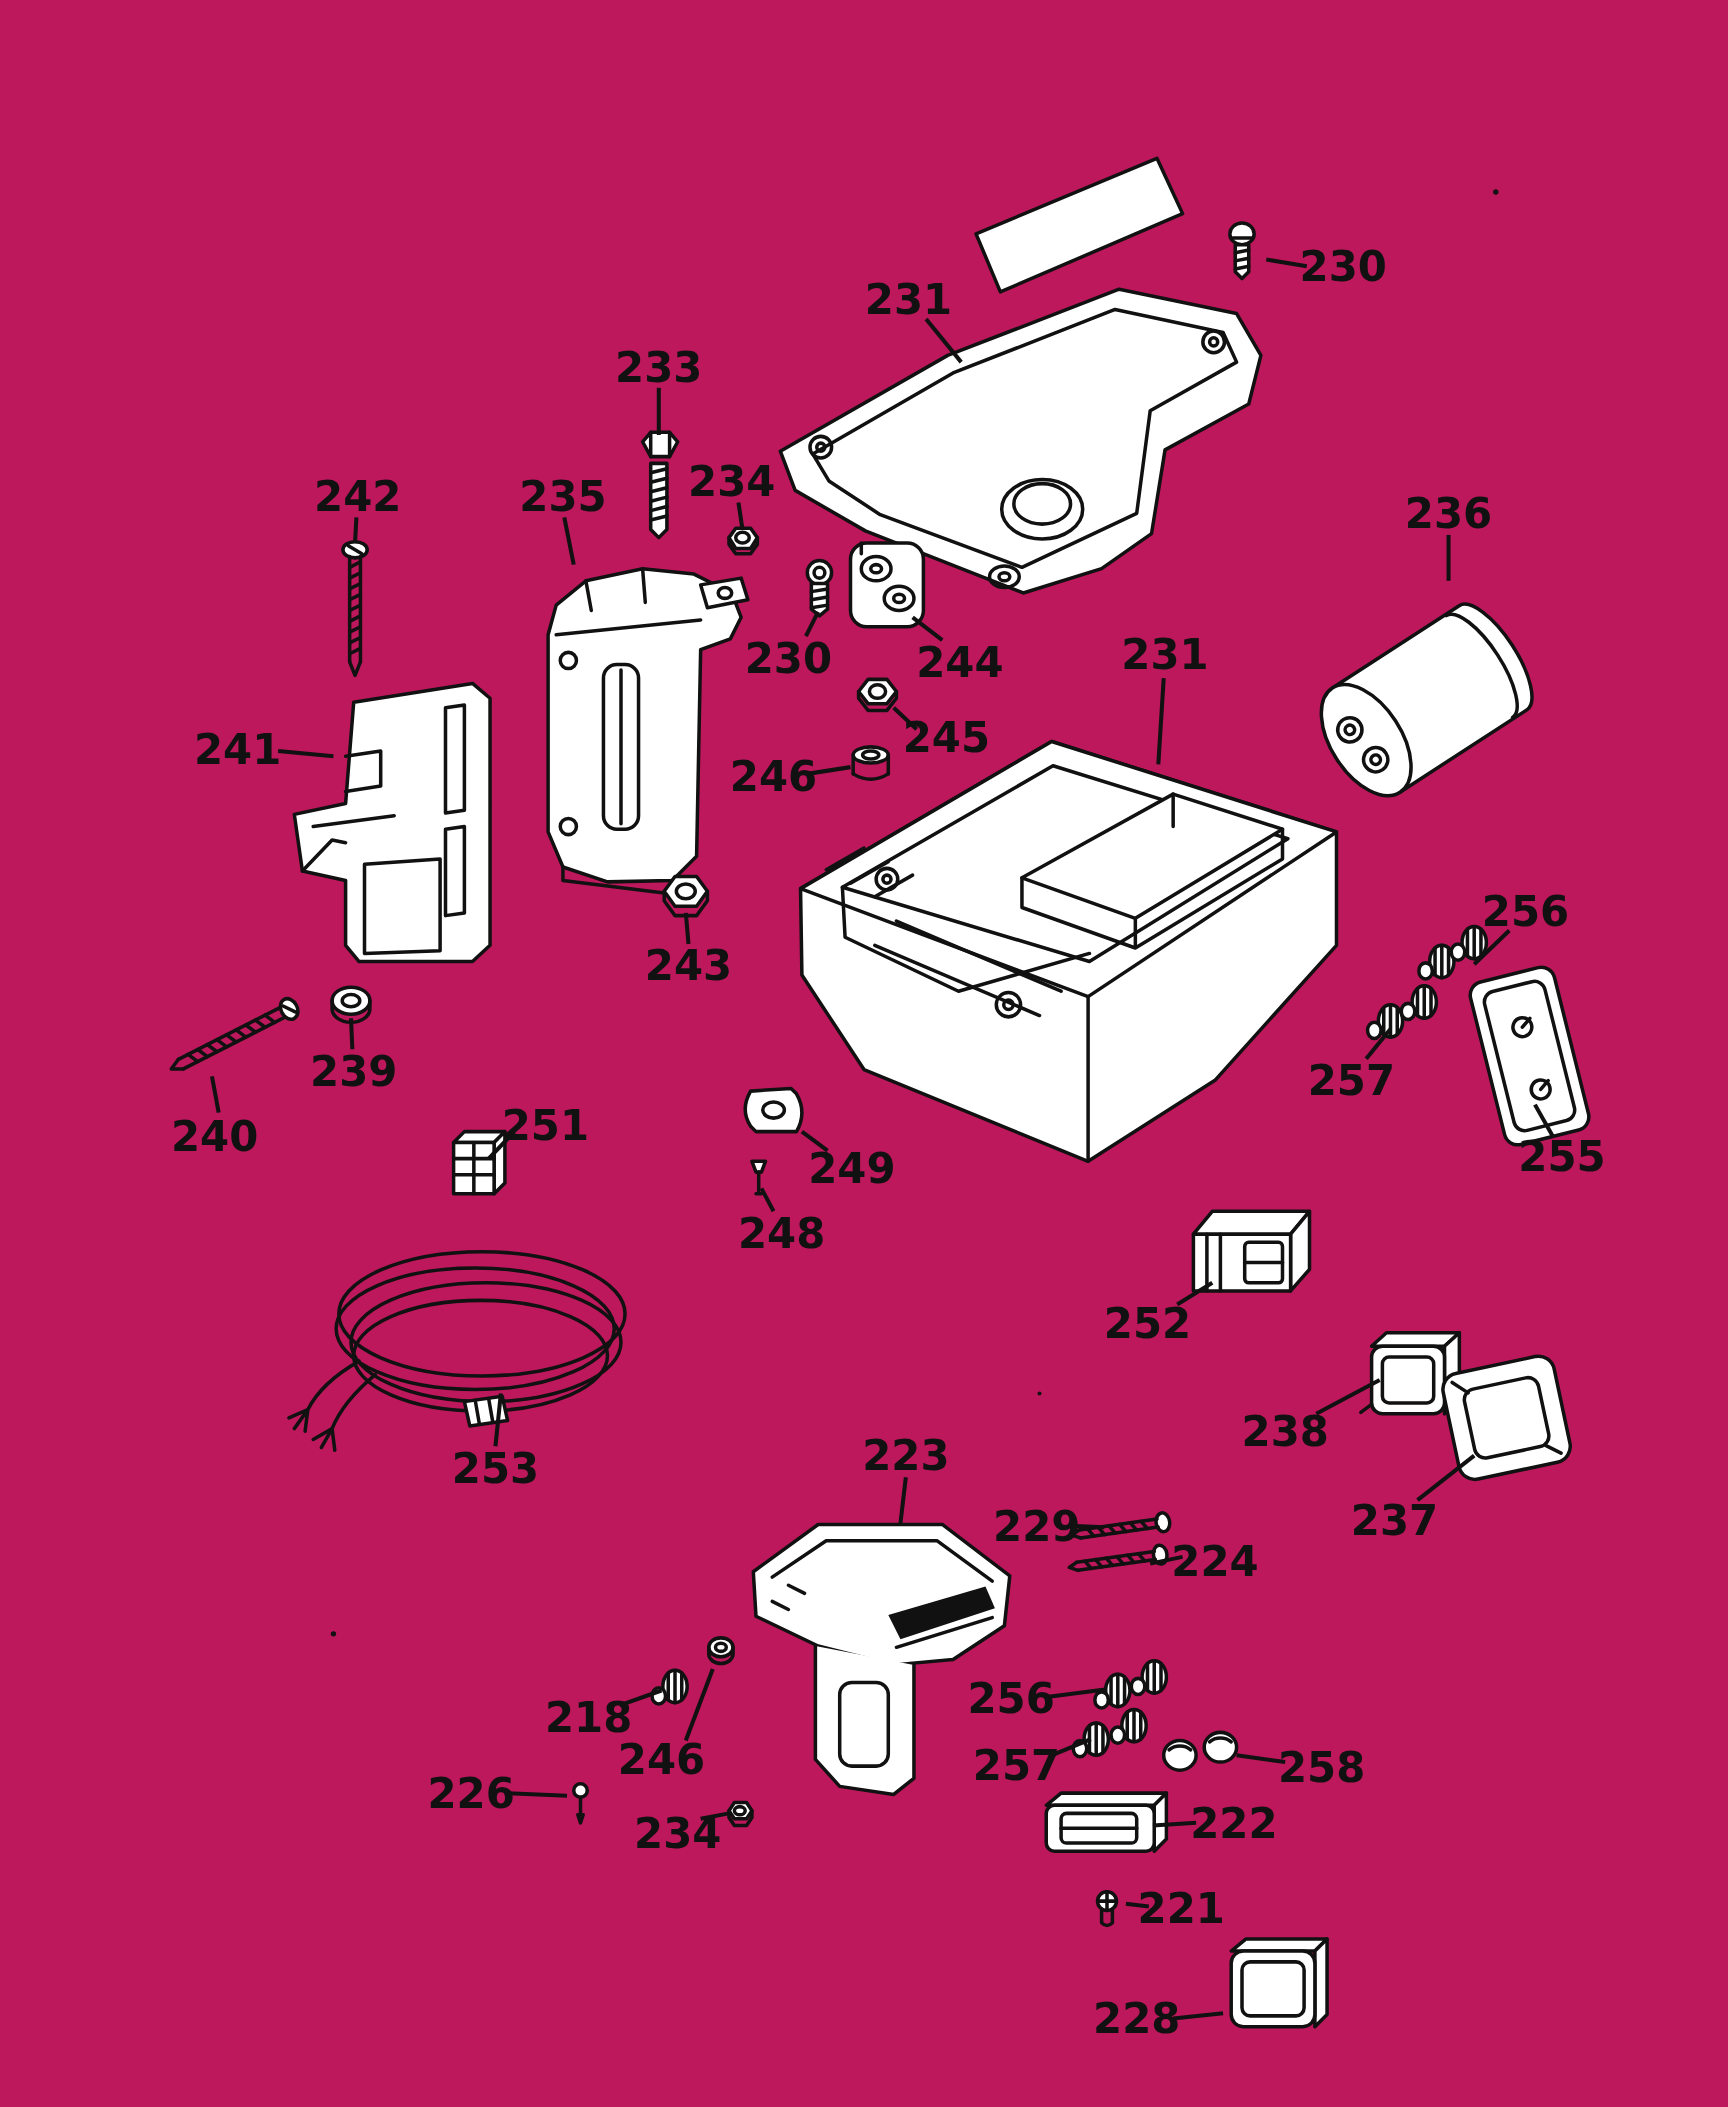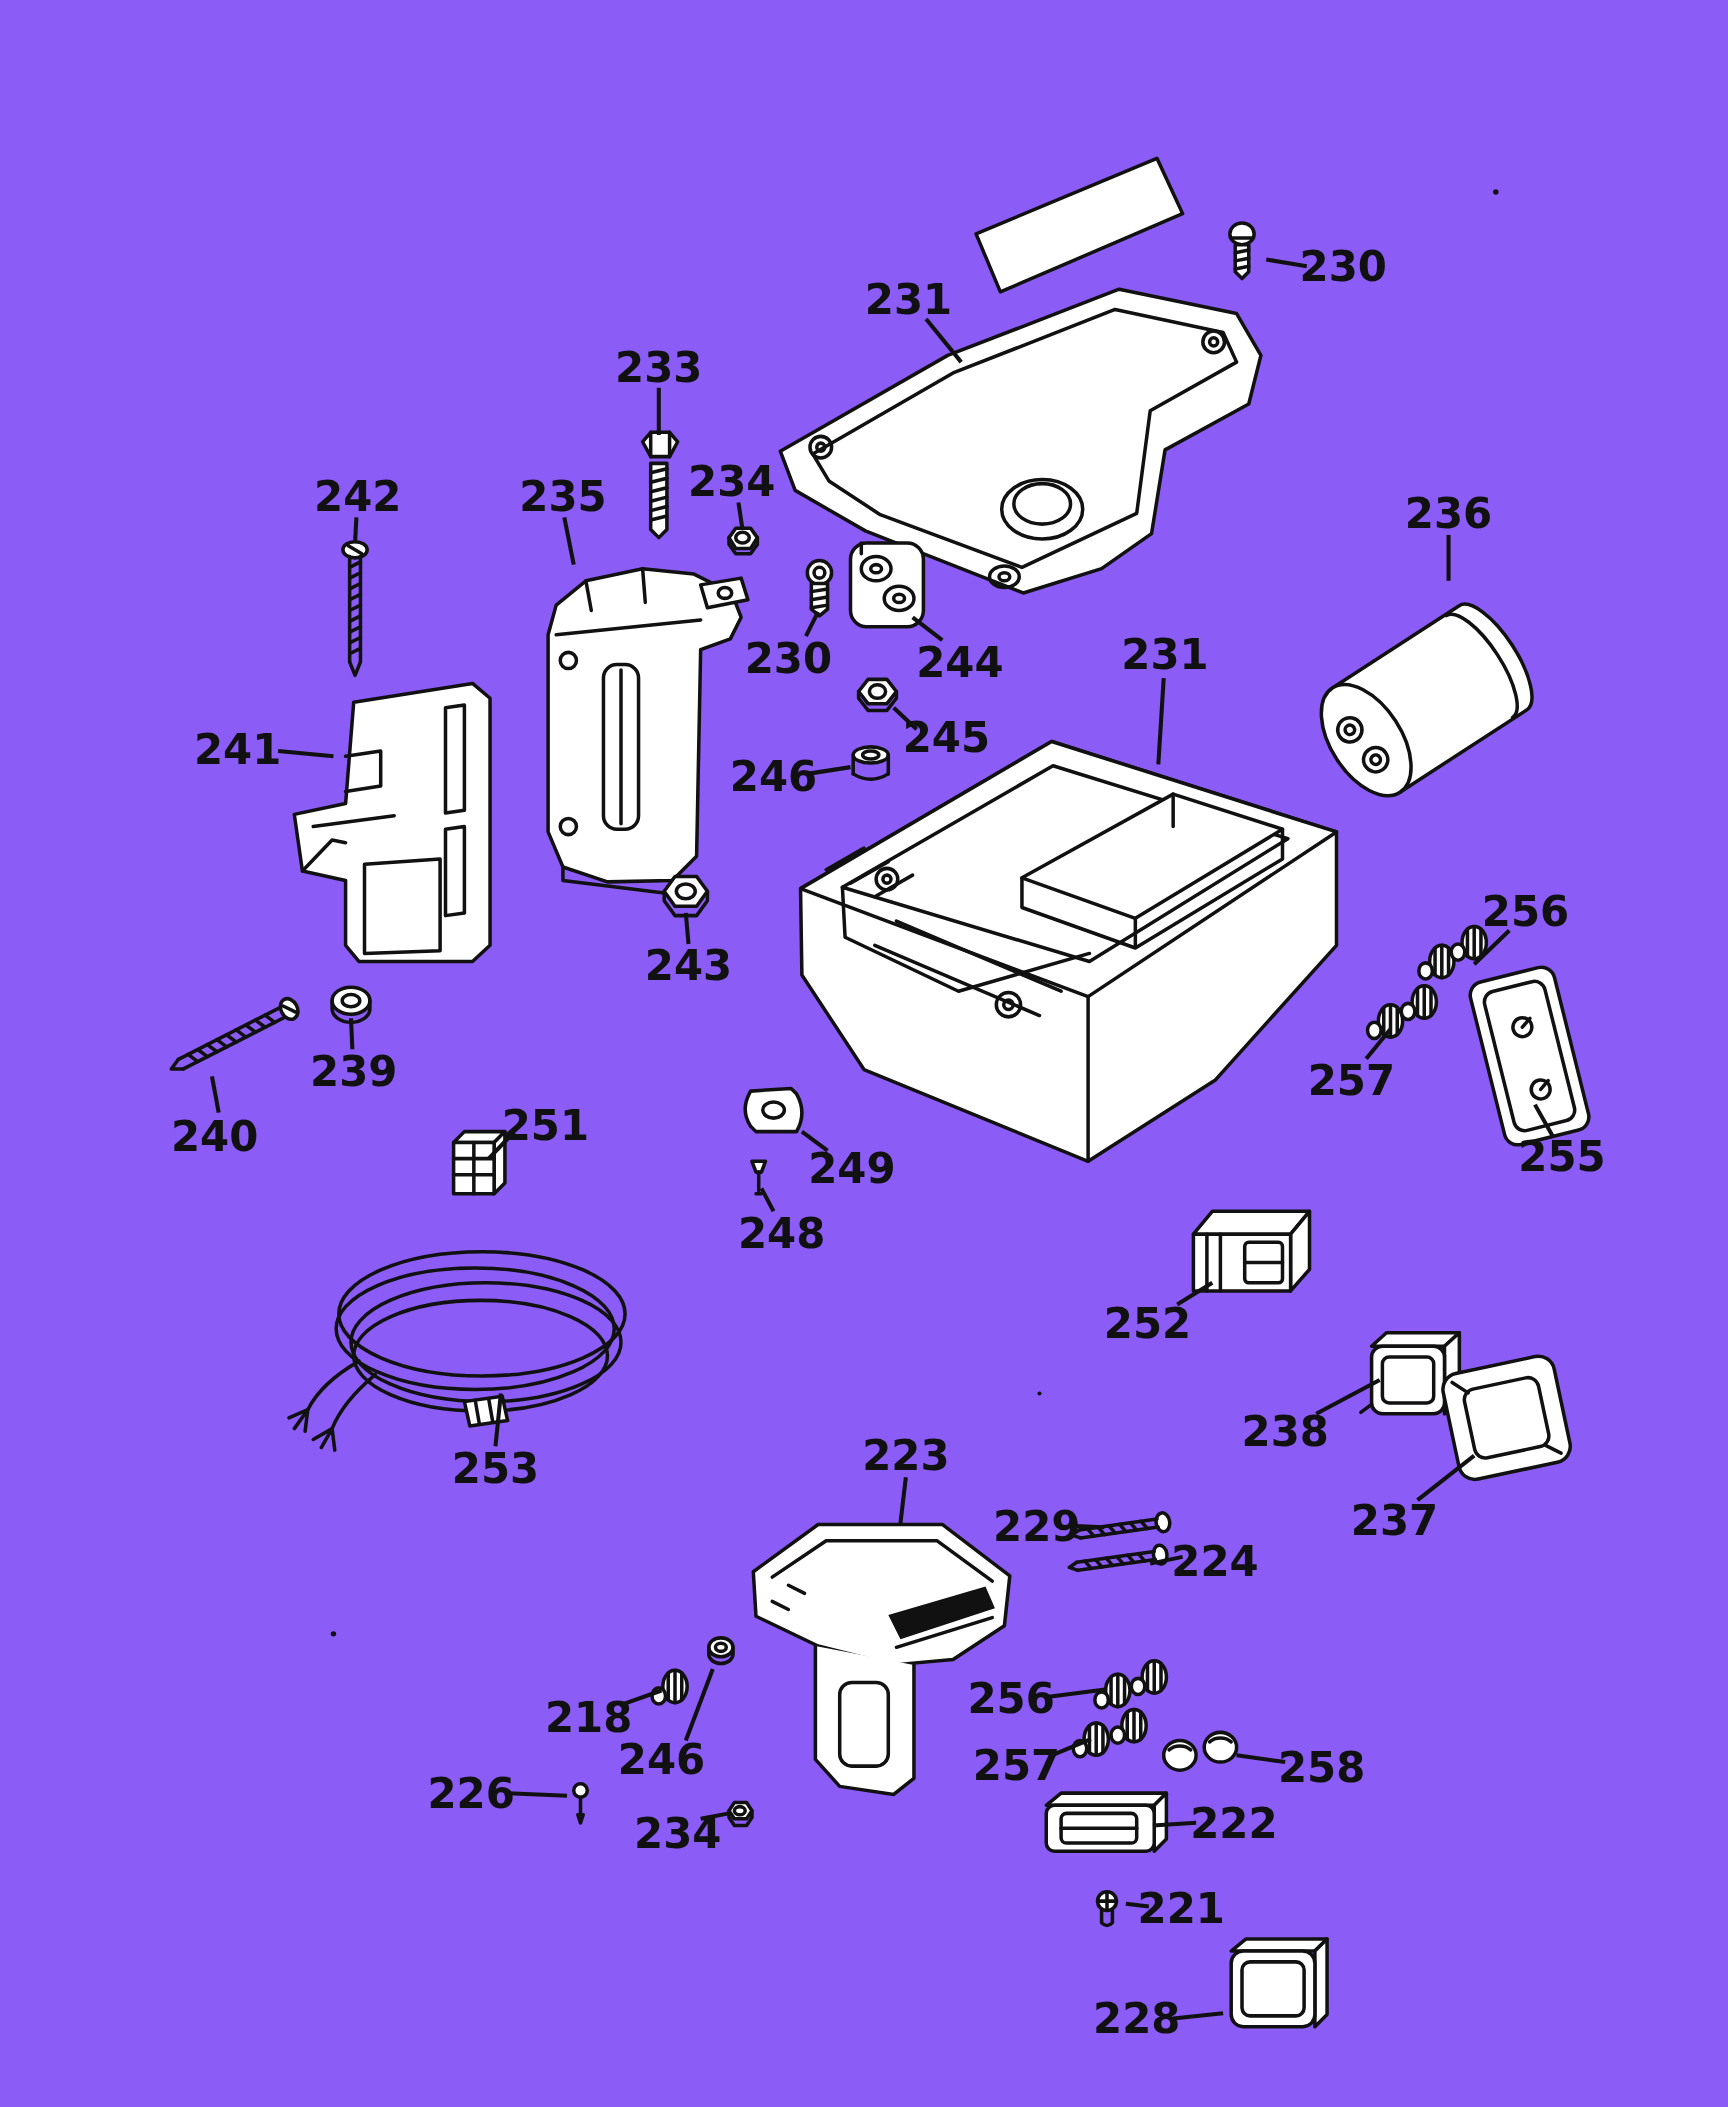--- a/index.html
+++ b/index.html
@@ -1,16 +1,16 @@
 <!DOCTYPE html>
 <html style="font-size:10px"><head>
 <meta charset="utf-8">
 <style>
   html,body{margin:0;padding:0;background:#ffffff;}
-  .page{position:relative;width:1728px;height:2108px;background:#8b5cf6;overflow:hidden;}
+  .page{position:relative;width:1728px;height:2108px;background:#be185d;overflow:hidden;}
   .page svg{position:absolute;left:0;top:0;}
   svg path, svg rect, svg circle, svg ellipse{stroke:#111111;stroke-width:2.6;fill:none;stroke-linejoin:round;stroke-linecap:round;}
   svg .w{fill:#ffffff;}
   svg .dark{fill:#111111;stroke:none;}
   svg line{stroke:#111111;stroke-width:3;}
   svg text{stroke:none;fill:#111111;font-family:"DejaVu Sans", sans-serif;font-size:31px;font-weight:bold;}
 </style>
 </head>
 <body>
 

